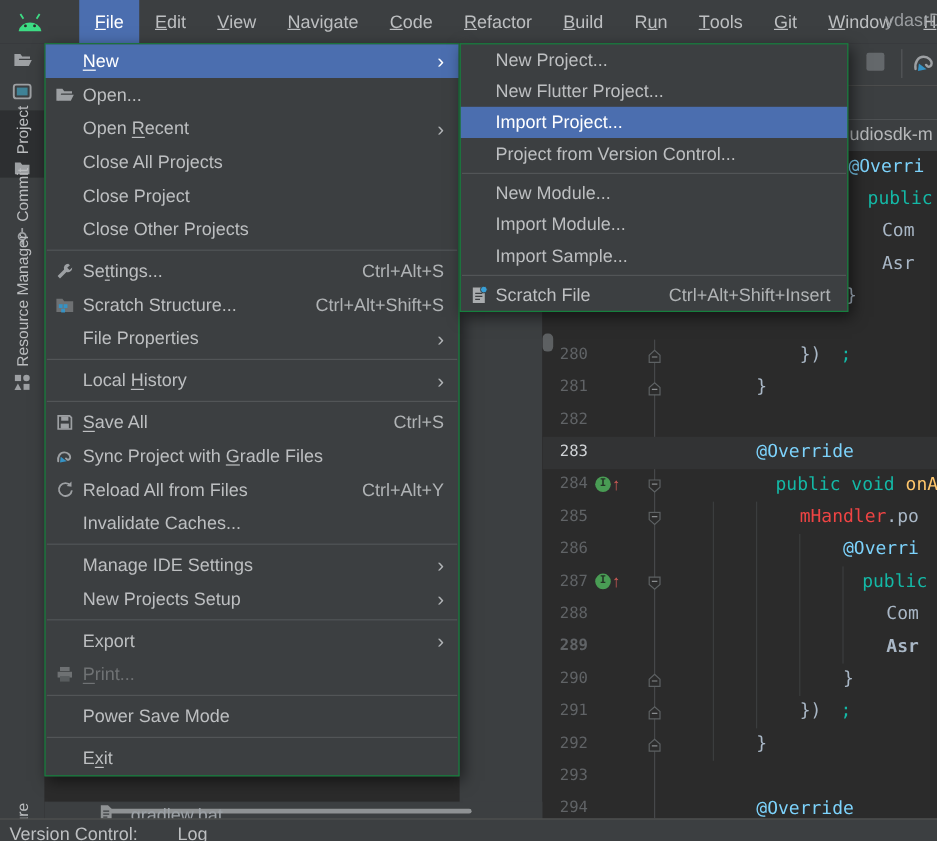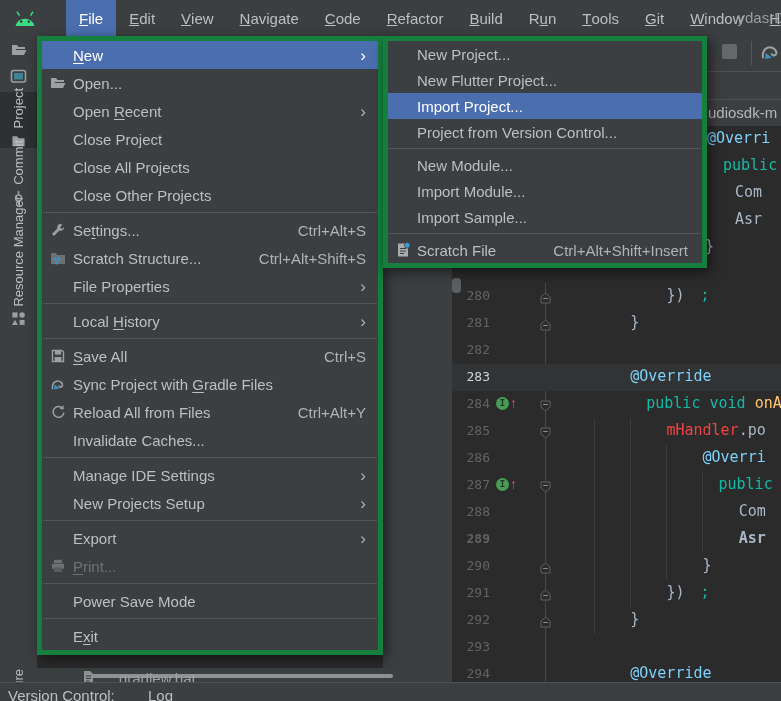--- a/index.html
+++ b/index.html
@@ -16,21 +16,21 @@
   .mbitem{height:36px;display:flex;align-items:center;padding:0 13px;color:#bdbfc1;font-size:15px;cursor:default;}
   .mbitem.active{background:#4b6eaf;color:#fff;}
   #window-title{position:absolute;right:-4px;top:9px;color:#9a9da0;font-size:15px;white-space:nowrap;}
   
   #stripe{position:absolute;left:0;top:36px;width:37px;height:665px;background:#3c3f41;z-index:2;overflow:hidden;}
   .stripe-btn{position:absolute;left:0;width:37px;display:flex;justify-content:center;}
   .stripe-tab{position:absolute;left:0;width:37px;display:flex;flex-direction:column;align-items:center;justify-content:center;gap:5px;}
   .stripe-tab.selected{background:#2d2f31;}
   .vlabel{writing-mode:vertical-rl;transform:rotate(180deg);font-size:13px;color:#bcbec0;white-space:nowrap;}
   
-  .popup{position:absolute;background:#3c3f41;border:5px solid #15803d;box-shadow:3px 4px 12px rgba(0,0,0,.55);box-sizing:border-box;}
+  .popup{position:absolute;background:#3c3f41;border:1px solid #15803d;box-shadow:3px 4px 12px rgba(0,0,0,.55);box-sizing:border-box;}
   #file-menu{left:37px;top:36px;width:346px;z-index:10;}
   #new-submenu{left:383px;top:36px;width:324px;z-index:11;}
   .mrow{height:28px;display:flex;align-items:center;padding:0 12px 0 8px;color:#bdbfc1;font-size:15px;white-space:nowrap;}
   #new-submenu .mrow{height:26px;padding:0 14px 0 7px;}
   .mrow .mic{width:23px;min-width:23px;display:flex;align-items:center;}
   #new-submenu .mrow .mic{width:22px;min-width:22px;}
   .mrow .lbl u{text-underline-offset:2px;}
   .mrow .sp{flex:1;}
   .mrow .sc{color:#b0b3b5;margin-left:24px;}
   .mrow .arr{color:#b0b3b5;font-size:17px;margin-left:10px;line-height:1;}
@@ -62,21 +62,21 @@
   .t-ann{color:#7dd3fc;}
   .t-kw{color:#14b8a6;padding-left:16px;}
   .t-method{color:#ffc66b;}
   .t-field{color:#ef4444;}
   .t-plain{color:#a9b7c6;}
   #editor-vthumb{position:absolute;left:0;top:152px;width:9px;height:15px;background:#5d6062;border-radius:4px;}
   
   #project-strip{position:absolute;left:383px;top:36px;width:69px;height:647px;background:#3c3f41;z-index:0;}
   #project-bottom{position:absolute;left:37px;top:668px;width:415px;height:16px;background:#3c3f41;z-index:2;}
   #hscrollbar{position:absolute;left:48px;top:6px;width:308px;height:4px;background:#8f9294;border-radius:2px;}
-  #tree-item{position:absolute;left:45px;top:2px;display:flex;align-items:center;gap:24px;color:#9ca1a6;font-size:15px;}
+  #tree-item{position:absolute;left:45px;top:2px;display:flex;align-items:center;gap:14px;color:#9ca1a6;font-size:15px;}
   
   #statusbar{position:absolute;left:0;top:682px;width:781px;height:19px;background:#3c3f41;border-top:1px solid #515151;box-sizing:border-box;z-index:4;}
   #vc-label{position:absolute;left:8px;top:4px;color:#bdbfc1;font-size:15px;}
   #vc-log-tab{position:absolute;left:148px;top:4px;color:#bdbfc1;font-size:15px;}
 </style>
 </head>
 <body>
 
 <div id="menubar">
   <span id="app-logo">
@@ -310,26 +310,26 @@
       <span class="sp"></span>
     </div>
     <div class="mrow">
       <span class="mic"></span>
       <span class="lbl">Open <u>R</u>ecent</span>
       <span class="sp"></span>
       <span class="arr">›</span>
     </div>
     <div class="mrow">
       <span class="mic"></span>
+      <span class="lbl">Close All Projects</span>
+      <span class="sp"></span>
+    </div>
+    <div class="mrow">
+      <span class="mic"></span>
       <span class="lbl">Close Project</span>
-      <span class="sp"></span>
-    </div>
-    <div class="mrow">
-      <span class="mic"></span>
-      <span class="lbl">Close All Projects</span>
       <span class="sp"></span>
     </div>
     <div class="mrow">
       <span class="mic"></span>
       <span class="lbl">Close Other Projects</span>
       <span class="sp"></span>
     </div>
     <div class="sep"></div>
     <div class="mrow">
       <span class="mic">

